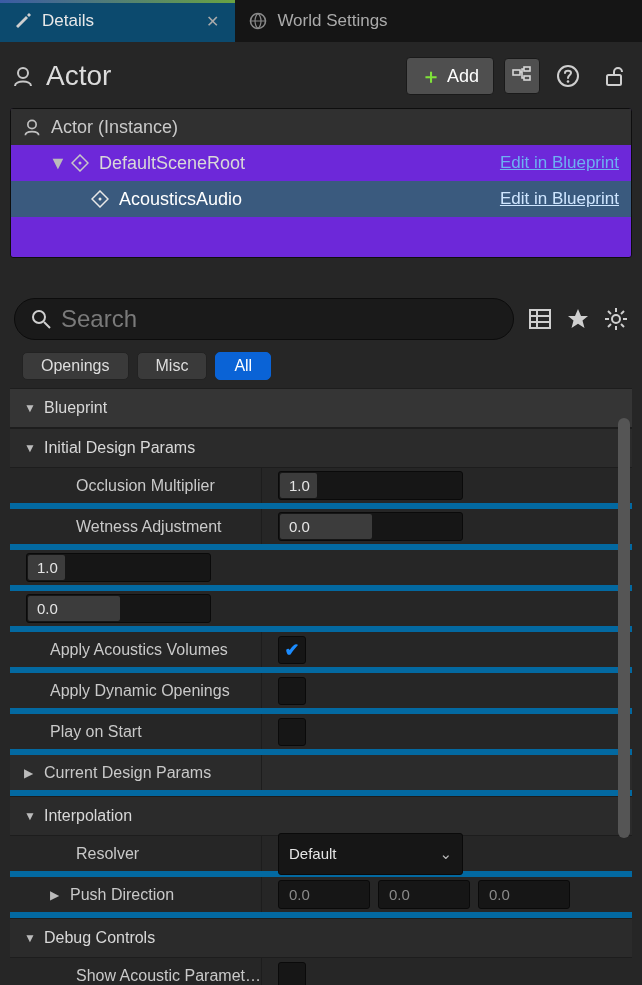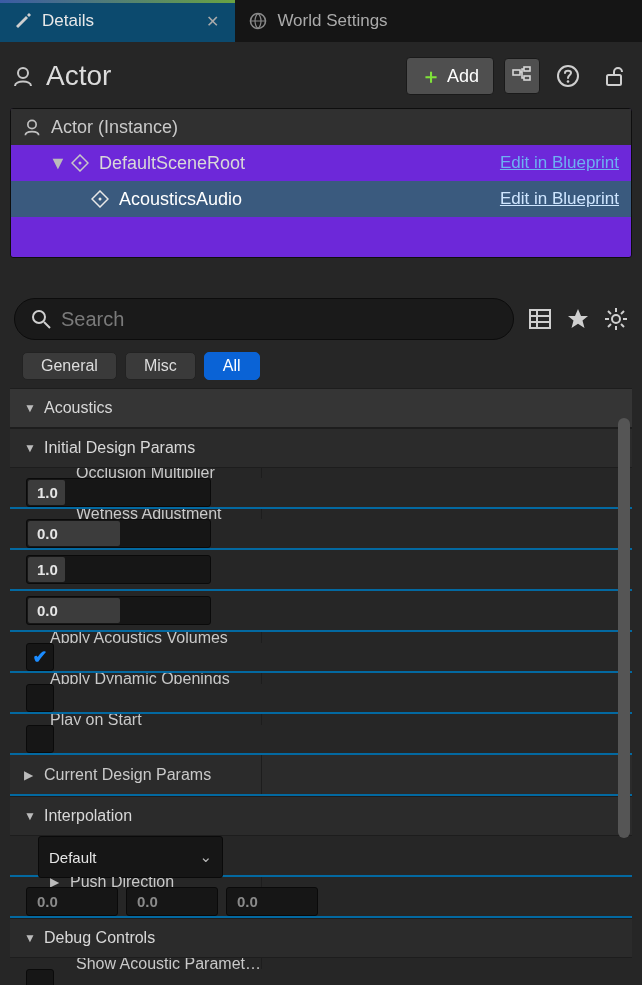--- a/index.html
+++ b/index.html
@@ -55,21 +55,21 @@
   .indent2{ padding-left:78px;}
   
   
   .gap{ height:40px;}
   .search-row{ display:flex; align-items:center; gap:14px; padding:0 4px;}
   .search-box{
     flex:1; display:flex; align-items:center; gap:10px; background:#1a1a1a;
     border:1px solid #0c0c0c; border-radius:22px; height:42px; padding:0 16px;
   }
   .search-box input{
-    flex:1; background:transparent; border:none; outline:none; color:#ddd; font-size:20px;
+    flex:1; background:transparent; border:none; outline:none; color:#ddd; font-size:24px;
   }
   .search-box input::placeholder{ color:#7a7a7a;}
   .sr-icon{ color:#cfcfcf;}
   
   
   .chips{ display:flex; gap:8px; padding:12px 12px 8px 12px;}
   .chip{
     padding:4px 18px; border-radius:5px; background:#3a3a3a; color:#ddd;
     border:1px solid #222; font-size:16px; cursor:pointer;
   }
@@ -82,23 +82,22 @@
     background:#555; border-radius:6px;
   }
   .prop-grid{}
   .cat{
     display:flex; align-items:center; height:40px; background:#353535; color:#d8d8d8;
     font-size:16px; padding-left:14px; gap:8px;
     border-top:1px solid #1d1d1d; border-bottom:1px solid #1d1d1d;
   }
   .cat.sub{ background:#2b2b2b;}
   .row{
-    display:flex; align-items:flex-start; height:41px; border-bottom:2px solid #0369a1;
+    display:flex; align-items:center; height:41px; border-bottom:6px solid #0369a1;
     background:#262626;
-    flex-direction:column;
   }
   .row:nth-child(odd){}
   .label-cell{
     width:252px; min-width:252px; display:flex; align-items:center; color:#c9c9c9;
     font-size:16px; padding-left:14px; gap:8px; border-right:1px solid #1d1d1d; height:100%;
     white-space:nowrap; overflow:hidden; text-overflow:ellipsis;
   }
   .label-cell .txt{ overflow:hidden; text-overflow:ellipsis;}
   .value-cell{
     flex:1; display:flex; align-items:center; gap:8px; padding-left:16px; padding-right:26px;
@@ -108,34 +107,34 @@
   .arrow{ width:12px; color:#bbb; font-size:12px;}
   .expander{ width:12px; color:#bbb; font-size:12px;}
   
   .num-input{
     width:185px; height:29px; background:#161616; border:1px solid #0a0a0a; border-radius:3px;
     position:relative; color:#e5e5e5; display:flex; align-items:center; padding:0 10px; font-size:15px;
   }
   .num-input .fill{
     position:absolute; left:1px; top:1px; bottom:1px; background:#3c3c3c; border-radius:2px;
   }
-  .num-input span{ position:relative; z-index:1;font-weight:bold;}
+  .num-input span{ position:relative; z-index:1;}
   .vec .num-input{ width:92px;}
   .num-input.disabled{ color:#8a8a8a;}
   
   .checkbox{
     width:28px; height:28px; background:#161616; border:1px solid #0a0a0a; border-radius:3px;
     display:flex; align-items:center; justify-content:center;
   }
   .checkbox.checked::after{
     content:"✔"; color:#1b8cff; font-size:18px; font-weight:bold;
   }
   .select{
     width:185px; height:42px; background:#161616; border:1px solid #0a0a0a; border-radius:3px;
-    display:flex; align-items:center; justify-content:space-between; padding:0 10px; color:#e5e5e5; font-size:15px;margin-left:12px;
+    display:flex; align-items:center; justify-content:space-between; padding:0 10px; color:#e5e5e5; font-size:15px;
   }
   .select .chev{ color:#bbb;}
   
 </style>
 </head>
 <body>
 
 <div class="tabs">
   <div class="tab active">
     <span class="tab-icon">
@@ -266,32 +265,32 @@
             <line x1="4" y1="4" x2="7" y2="7"></line>
             <line x1="17" y1="17" x2="20" y2="20"></line>
             <line x1="4" y1="20" x2="7" y2="17"></line>
             <line x1="17" y1="7" x2="20" y2="4"></line>
           </g>
         </svg>
     </span>
   </div>
 
   <div class="chips">
-    <div class="chip">General</div>
+    <div class="chip">Openings</div>
     <div class="chip">Misc</div>
     <div class="chip active">All</div>
   </div>
 
   <div class="prop-area">
     <div class="scrollbar"></div>
     <div class="prop-grid">
 
       <div class="cat">
         <span class="arrow">▼</span>
-        <span>Acoustics</span>
+        <span>Blueprint</span>
       </div>
 
       <div class="cat sub">
         <span class="arrow">▼</span>
         <span>Initial Design Params</span>
       </div>
 
       <div class="row">
         <div class="label-cell pad2">
             <span class="txt">Occlusion Multiplier</span>

